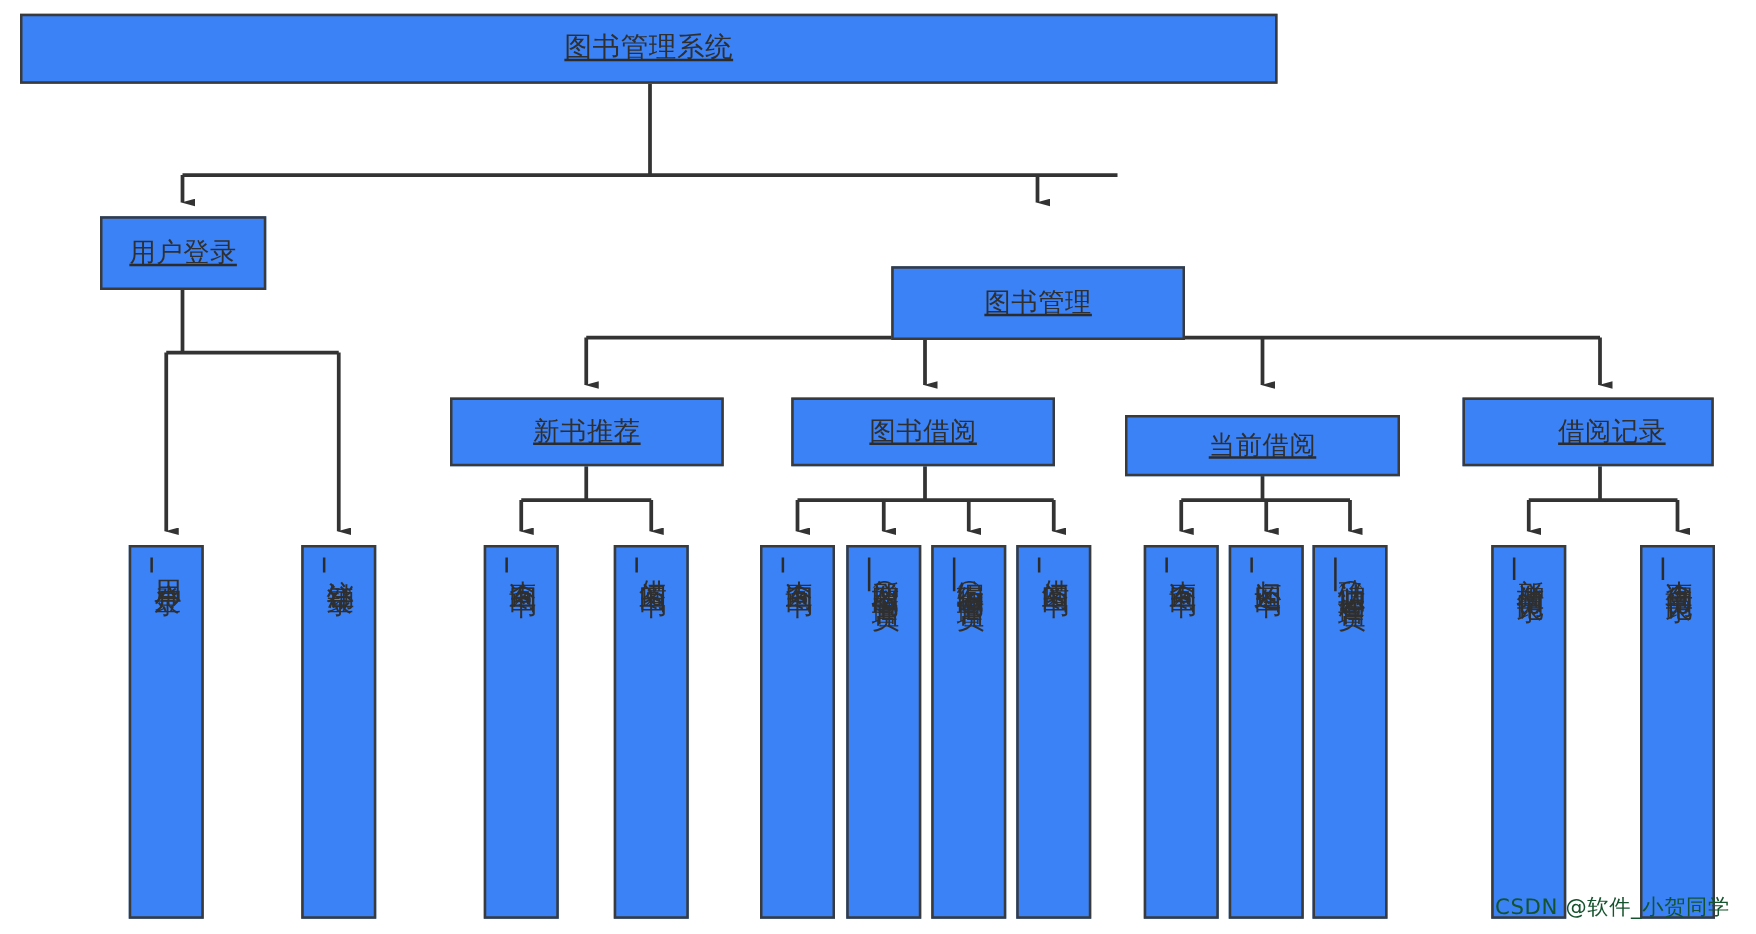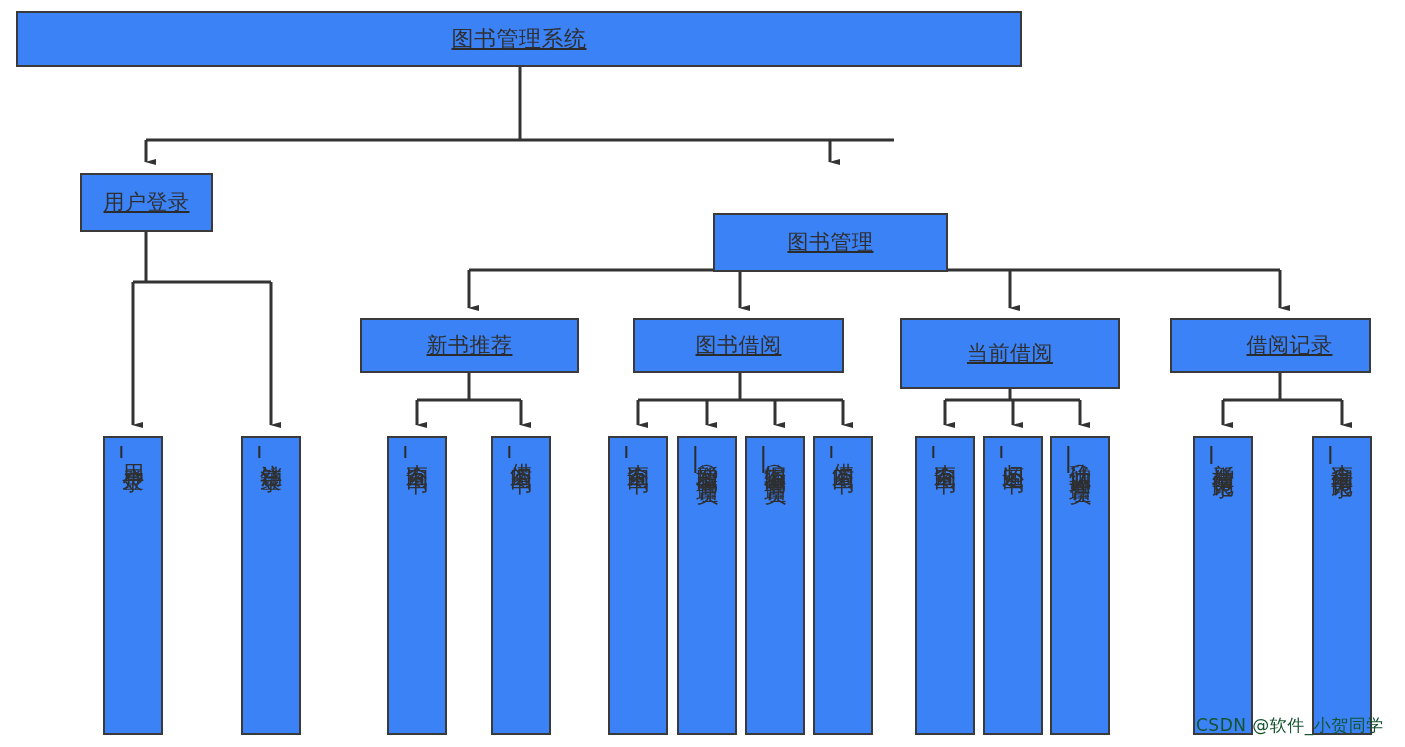--- a/index.html
+++ b/index.html
@@ -130,21 +130,21 @@
   <div class="node h-node" style="left:713px; top:173px; width:235px; height:59px;margin-top:40px;">
     <span class="lbl">图书管理</span>
   </div>
 
   <div class="node h-node" style="left:360px; top:318px; width:219px; height:55px;">
     <span class="lbl">新书推荐</span>
   </div>
   <div class="node h-node" style="left:633px; top:318px; width:211px; height:55px;">
     <span class="lbl">图书借阅</span>
   </div>
-  <div class="node h-node" style="left:900px; top:318px; width:220px; height:71px;">
+  <div class="node h-node" style="left:900px; top:332px; width:220px; height:49px;">
     <span class="lbl">当前借阅</span>
   </div>
   <div class="node h-node" style="left:1170px; top:318px; width:201px; height:55px;padding-left:38px;">
     <span class="lbl">借阅记录</span>
   </div>
 
   <div class="node v-node" style="left:103px; top:436px; width:60px; height:299px;">
     <span class="lbl">用户登录</span>
   </div>
   <div class="node v-node" style="left:241px; top:436px; width:60px; height:299px;">

